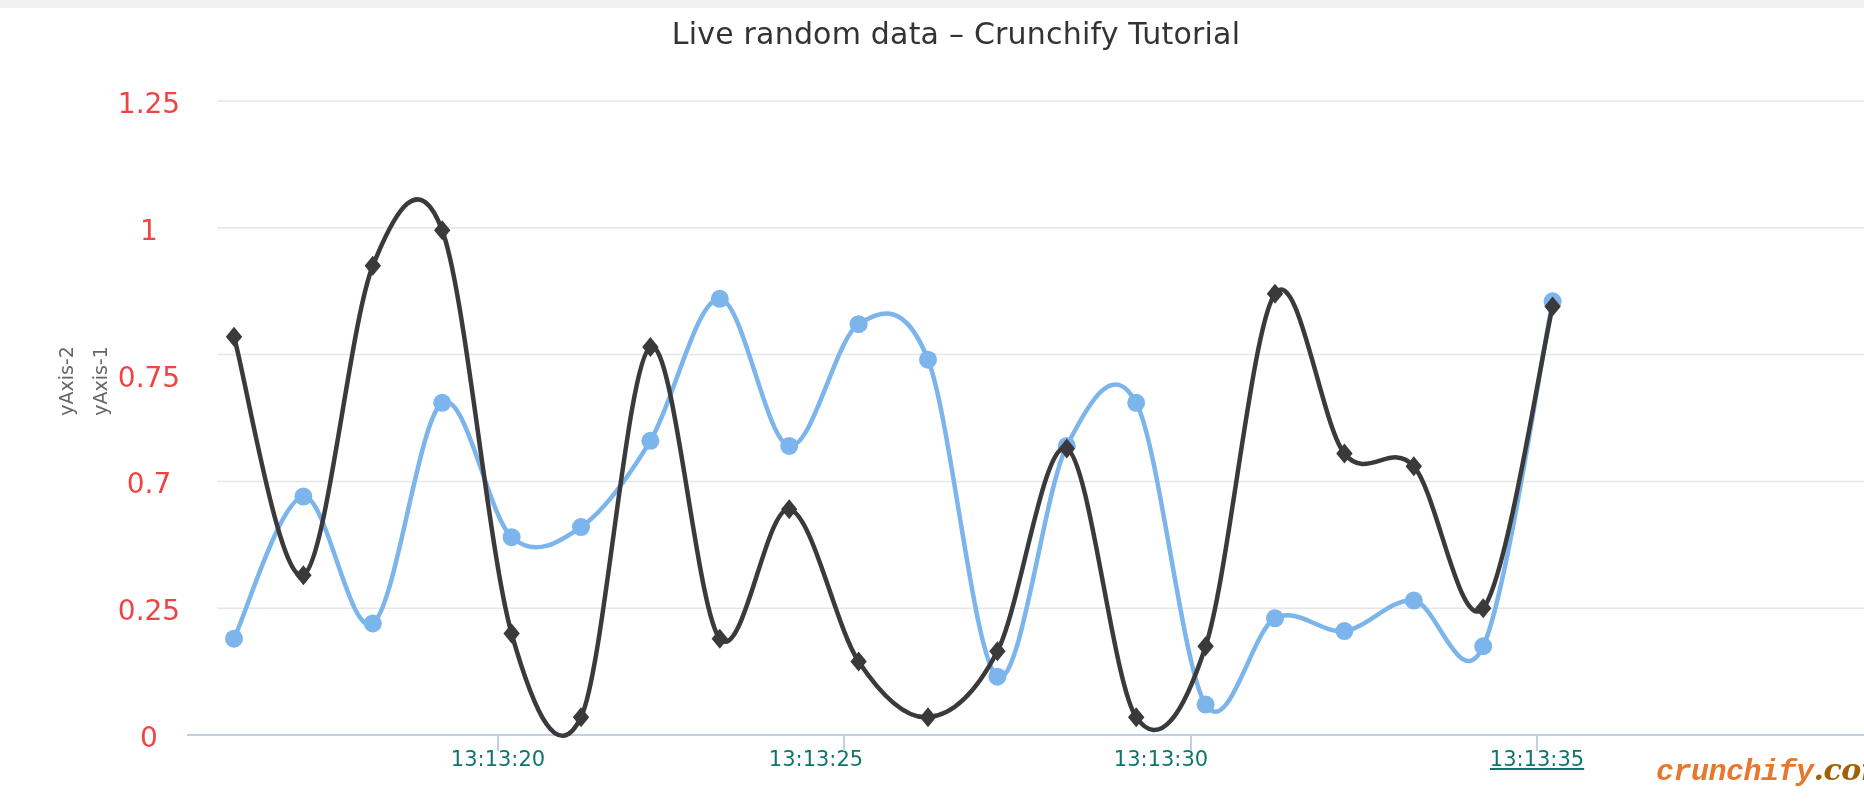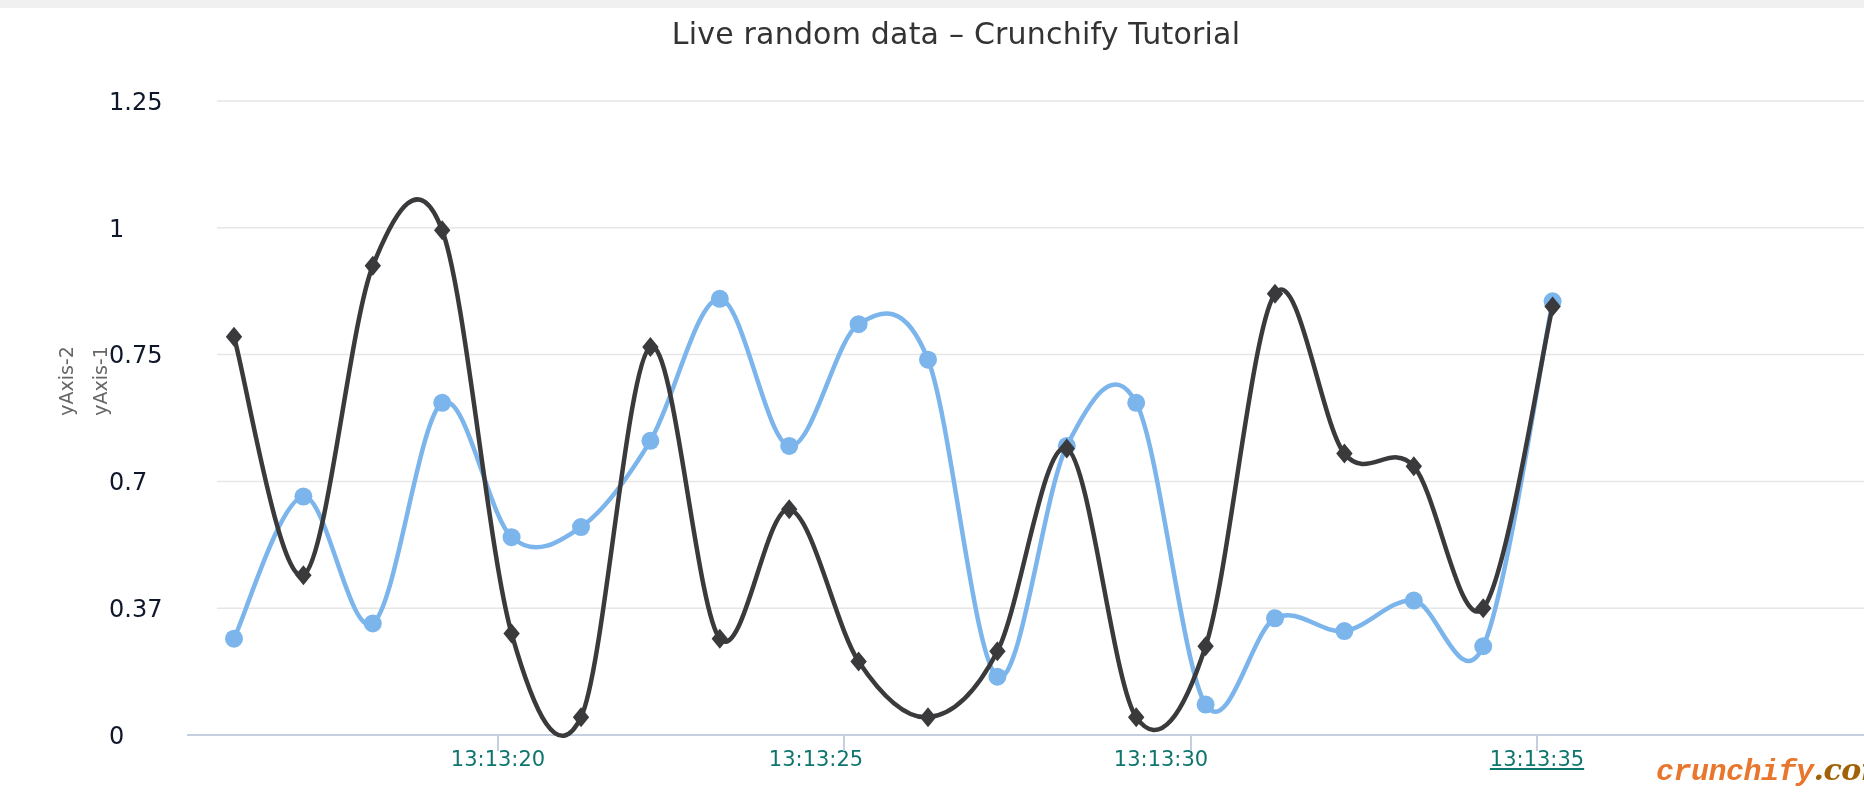--- a/index.html
+++ b/index.html
@@ -10,22 +10,22 @@
     position:absolute;left:0;top:16px;width:1864px;text-align:center;
     font-size:30px;color:#333333;font-weight:400;letter-spacing:0.2px;
   }
   .yaxis-title{
     position:absolute;font-size:19px;color:#666666;
     transform-origin:50% 50%;white-space:nowrap;
   }
   #yaxis-title-2{left:-18px;top:370px;width:120px;text-align:center;transform:rotate(-90deg);}
   #yaxis-title-1{left:16px;top:370px;width:120px;text-align:center;transform:rotate(-90deg);}
   .ylabel{
-    position:absolute;right:0;width:80px;text-align:left;
-    font-size:24px;color:#0f172a;line-height:1;
+    position:absolute;right:0;width:80px;text-align:center;
+    font-size:28px;color:#ef4444;line-height:1;
   }
   #ylabels{position:absolute;left:85px;top:0;width:80px;height:806px;}
   .xlabel{
     position:absolute;font-size:21px;color:#0f766e;text-align:center;
     width:160px;margin-left:-80px;top:747px;
   }
   #plot-svg{position:absolute;left:0;top:0;}
   #watermark{
     position:absolute;left:1632px;top:752px;font-size:30px;
     font-style:italic;font-weight:bold;font-family:"DejaVu Serif",serif;
@@ -41,23 +41,23 @@
 
 <div id="chart-root">
 
   <div id="chart-title">Live random data – Crunchify Tutorial</div>
 
   <div id="yaxis-title-2" class="yaxis-title">yAxis-2</div>
   <div id="yaxis-title-1" class="yaxis-title">yAxis-1</div>
 
   <div id="ylabels">
       <div class="ylabel" style="top: 724px;">0</div>
-      <div class="ylabel" style="top: 597.2px;">0.37</div>
+      <div class="ylabel" style="top: 597.2px;">0.25</div>
       <div class="ylabel" style="top: 470.4px;">0.7</div>
-      <div class="ylabel" style="top: 343px;">0.75</div>
+      <div class="ylabel" style="top: 364px;">0.75</div>
       <div class="ylabel" style="top: 216.8px;">1</div>
       <div class="ylabel" style="top: 90px;">1.25</div>
     </div>
 
   <div id="xlabels">
       <div class="xlabel" style="left: 474px;">13:13:20</div>
       <div class="xlabel" style="left: 792px;">13:13:25</div>
       <div class="xlabel" style="left: 1137px;">13:13:30</div>
       <div class="xlabel" style="left: 1513px; text-decoration: underline;">13:13:35</div>
     </div>

